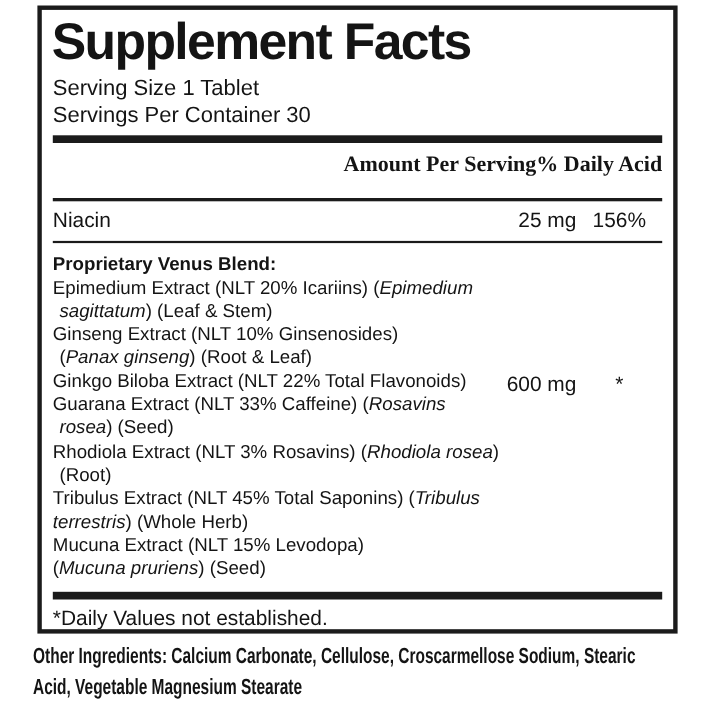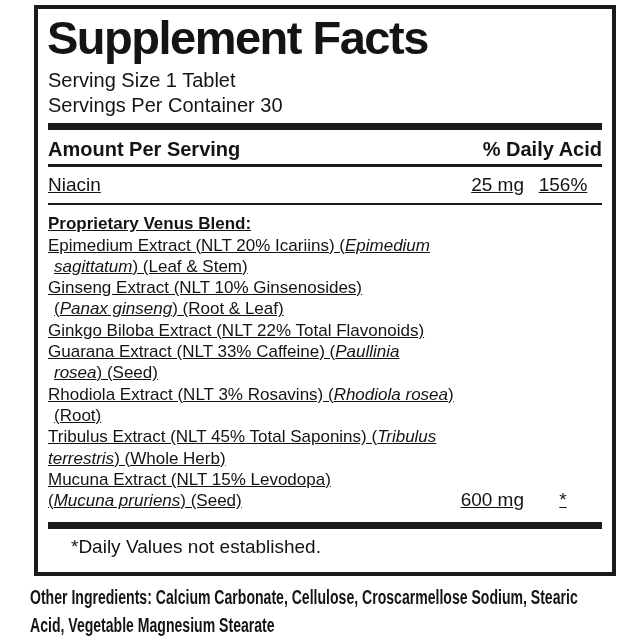--- a/index.html
+++ b/index.html
@@ -16,35 +16,35 @@
   .title{
     font-size:47px;font-weight:bold;letter-spacing:-1.5px;
     line-height:0.92;margin:7px 0 9px -1px;white-space:nowrap;
   }
   .sub{font-size:20px;line-height:25px;}
   .bar{background:#1b1b1b;}
   .bar.thick{height:7px;margin-top:5px;}
   .bar.med{height:3px;}
   .bar.thin{height:2px;}
   .hdr-row{
-    display:flex;justify-content:space-between;align-items:baseline;
-    font-weight:bold;font-size:20px;padding:8px 0 3px;
+    display:flex;justify-content:flex-end;align-items:baseline;
+    font-weight:bold;font-size:20px;padding:8px 0 19px;font-family:Liberation Serif, serif;
   }
-  .row{display:flex;align-items:flex-end;font-size:19px;padding:7px 0;text-decoration:underline;}
+  .row{display:flex;align-items:flex-start;font-size:19px;padding:7px 0;}
   .nm{flex:1;min-width:0;}
   .amt{width:85px;text-align:right;white-space:nowrap;}
   .dv{width:78px;text-align:center;white-space:nowrap;}
   .blend{padding:8px 0 6px;font-size:17px;}
   .blend .nm{font-size:17px;}
   .blend .line{line-height:21.3px;white-space:nowrap;}
   .blend .line.ind{padding-left:6px;}
   .blend .line.b{font-weight:bold;}
   .blend .it{font-style:italic;}
   .blend .amt,.blend .dv{margin-top:110px;font-size:19px;}
-  .footnote{font-size:19px;padding:7px 0;margin-left:23px;}
+  .footnote{font-size:19px;padding:7px 0;}
   .other{
     position:absolute;left:30px;top:583px;width:812px;
     font-size:20px;font-weight:bold;line-height:28px;
     transform:scaleX(0.703);transform-origin:0 0;
   }
 </style>
 </head>
 <body>
 
 <div class="panel">
@@ -70,21 +70,21 @@
   <div class="bar thin"></div>
 
   <div class="row blend">
     <div class="nm" id="blend-lines">
         <div class="line b"><span>Proprietary Venus Blend:</span></div>
         <div class="line"><span>Epimedium Extract (NLT 20% Icariins) (</span><span class="it">Epimedium</span></div>
         <div class="line ind"><span class="it">sagittatum</span><span>) (Leaf &amp; Stem)</span></div>
         <div class="line"><span>Ginseng Extract (NLT 10% Ginsenosides)</span></div>
         <div class="line ind"><span>(</span><span class="it">Panax ginseng</span><span>) (Root &amp; Leaf)</span></div>
         <div class="line"><span>Ginkgo Biloba Extract (NLT 22% Total Flavonoids)</span></div>
-        <div class="line"><span>Guarana Extract (NLT 33% Caffeine) (</span><span class="it">Paullinia</span></div>
+        <div class="line"><span>Guarana Extract (NLT 33% Caffeine) (</span><span class="it">Rosavins</span></div>
         <div class="line ind"><span class="it">rosea</span><span>) (Seed)</span></div>
         <div class="line"><span>Rhodiola Extract (NLT 3% Rosavins) (</span><span class="it">Rhodiola rosea</span><span>)</span></div>
         <div class="line ind"><span>(Root)</span></div>
         <div class="line"><span>Tribulus Extract (NLT 45% Total Saponins) (</span><span class="it">Tribulus</span></div>
         <div class="line"><span class="it">terrestris</span><span>) (Whole Herb)</span></div>
         <div class="line"><span>Mucuna Extract (NLT 15% Levodopa)</span></div>
         <div class="line"><span>(</span><span class="it">Mucuna pruriens</span><span>) (Seed)</span></div>
       </div>
     <span class="amt">600 mg</span>
     <span class="dv">*</span>

